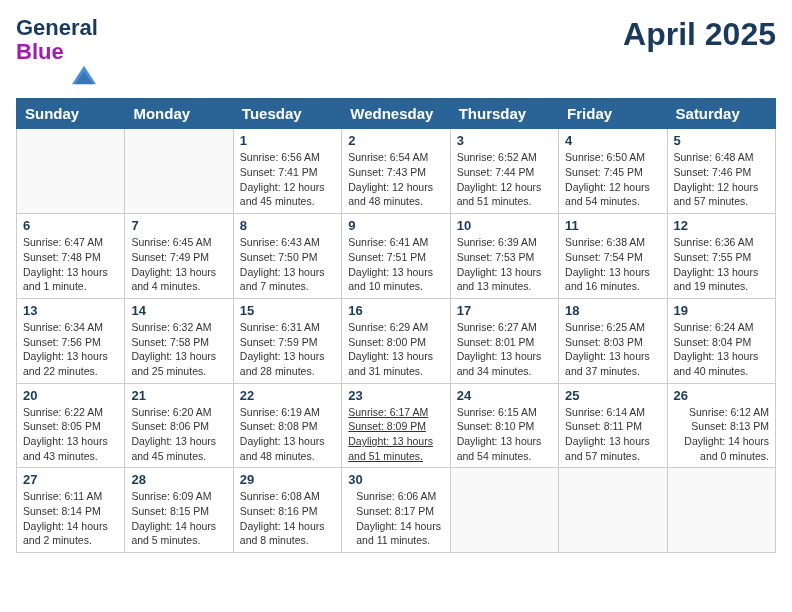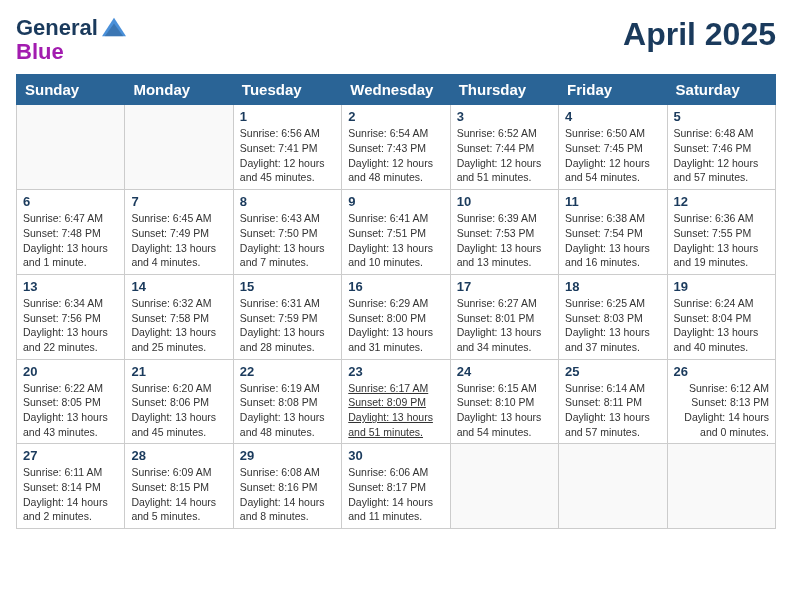--- a/index.html
+++ b/index.html
@@ -82,21 +82,21 @@
       color: #333;
       line-height: 1.4;
     }
   </style>
 </head>
 <body>
 
 <div class="header">
   <div class="logo">
     <div>
-      <div style="display:flex;align-items:flex-start;">
+      <div style="display:flex;align-items:flex-end;flex-direction:column;">
         <span class="logo-text">General<br><span>Blue</span></span>
         <svg class="logo-icon" viewBox="0 0 30 26" xmlns="http://www.w3.org/2000/svg">
           <polygon points="15,2 28,22 2,22" fill="#4a90d9"></polygon>
           <polygon points="15,8 25,22 5,22" fill="#1a3a5c" opacity="0.3"></polygon>
         </svg>
       </div>
     </div>
   </div>
   <div class="title-block">
     <div class="month-title">April 2025</div>
@@ -296,21 +296,21 @@
 Daylight: 14 hours and 5 minutes.</div>
         </td>
         <td>
           <div class="day-number">29</div>
           <div class="day-detail" style="white-space: pre-line;">Sunrise: 6:08 AM
 Sunset: 8:16 PM
 Daylight: 14 hours and 8 minutes.</div>
         </td>
         <td>
           <div class="day-number">30</div>
-          <div class="day-detail" style="white-space: pre-line;">Sunrise: 6:06 AM
+          <div class="day-detail" style="white-space: pre-line; margin-left: 8px;">Sunrise: 6:06 AM
 Sunset: 8:17 PM
 Daylight: 14 hours and 11 minutes.</div>
         </td>
         <td class="empty"></td>
         <td class="empty"></td>
         <td class="empty"></td>
       </tr>
     </tbody>
 </table>
 

